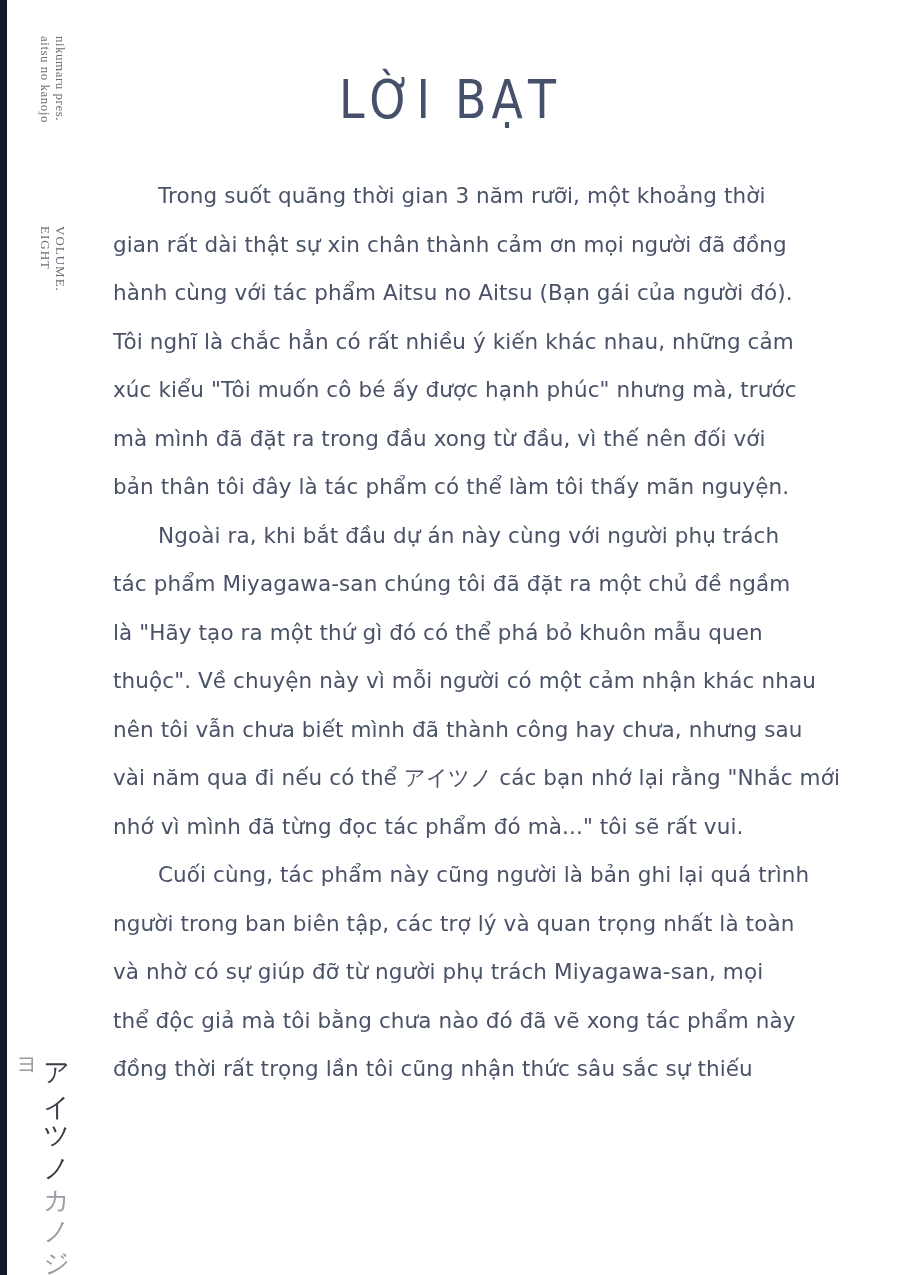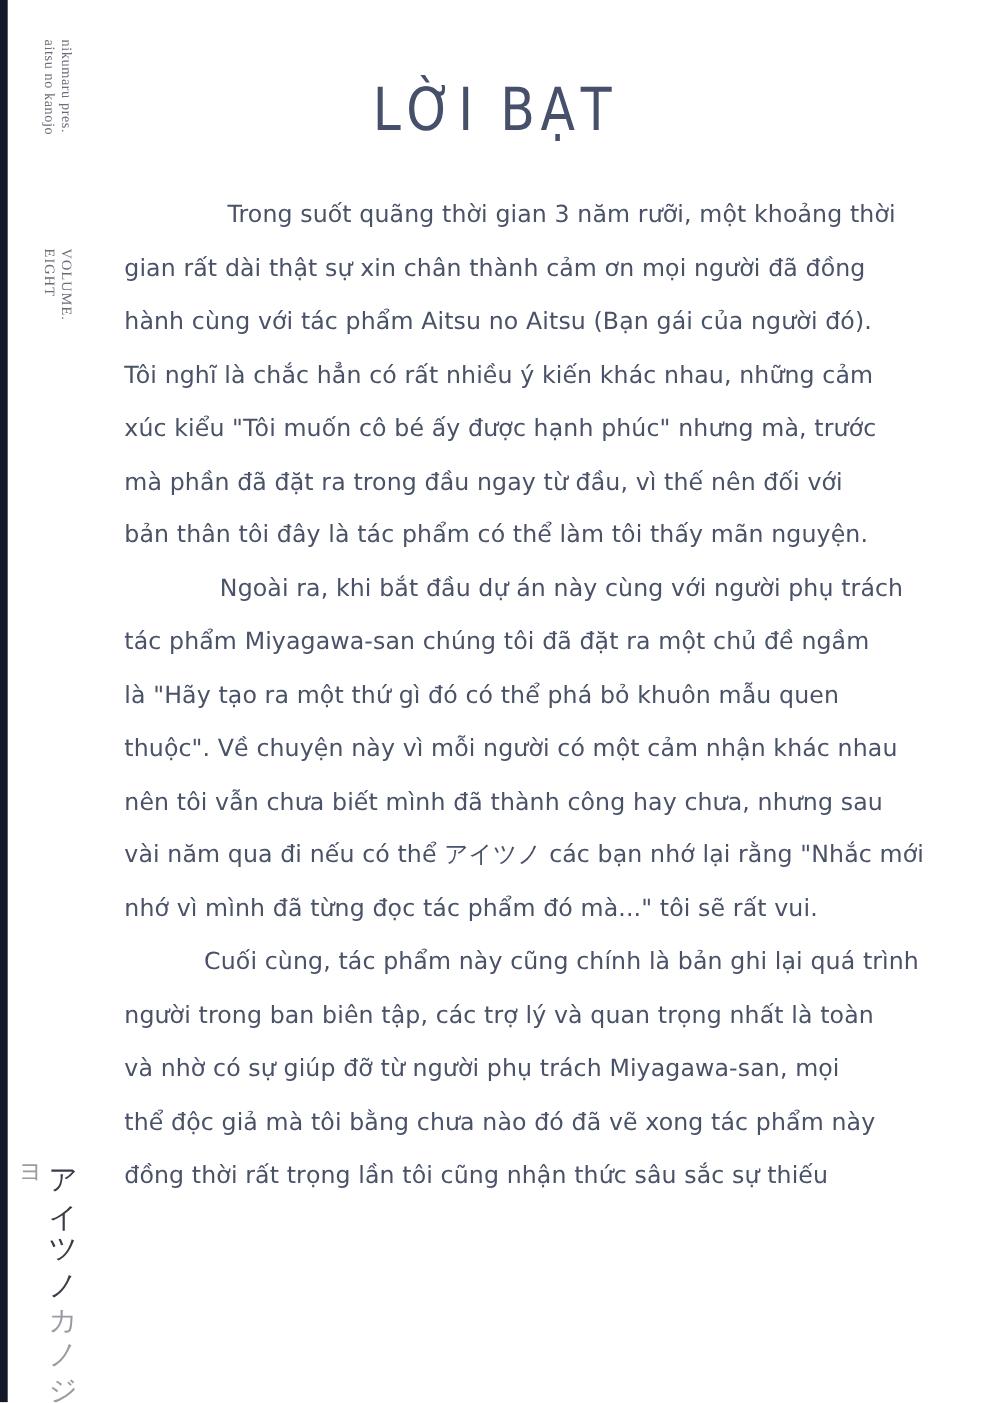--- a/index.html
+++ b/index.html
@@ -81,21 +81,21 @@
       font-size: 21.5px;
       line-height: 48.5px;
       color: #4a5268;
       letter-spacing: 0.1px;
     }
     .line {
       display: block;
       white-space: nowrap;
       height: 48.5px;
     }
-    .line.indent { padding-left: 45px; text-align: center; }
+    .line.indent { padding-left: 45px; }
   </style>
 </head>
 <body>
 
 <div class="page">
   <div class="spine-strip"></div>
 
   <div class="side-credit">
     <span>nikumaru pres.</span>
     <span>aitsu no kanojo</span>
@@ -111,28 +111,28 @@
   </div>
 
   <div class="title">LỜI BẠT</div>
 
   <div class="body-text">
     <span class="line indent">Trong suốt quãng thời gian 3 năm rưỡi, một khoảng thời</span>
     <span class="line">gian rất dài thật sự xin chân thành cảm ơn mọi người đã đồng</span>
     <span class="line">hành cùng với tác phẩm Aitsu no Aitsu (Bạn gái của người đó).</span>
     <span class="line">Tôi nghĩ là chắc hẳn có rất nhiều ý kiến khác nhau, những cảm</span>
     <span class="line">xúc kiểu "Tôi muốn cô bé ấy được hạnh phúc" nhưng mà, trước</span>
-    <span class="line">mà phần đã đặt ra trong đầu ngay từ đầu, vì thế nên đối với</span>
+    <span class="line">mà mình đã đặt ra trong đầu xong từ đầu, vì thế nên đối với</span>
     <span class="line">bản thân tôi đây là tác phẩm có thể làm tôi thấy mãn nguyện.</span>
     <span class="line indent">Ngoài ra, khi bắt đầu dự án này cùng với người phụ trách</span>
     <span class="line">tác phẩm Miyagawa-san chúng tôi đã đặt ra một chủ đề ngầm</span>
     <span class="line">là "Hãy tạo ra một thứ gì đó có thể phá bỏ khuôn mẫu quen</span>
     <span class="line">thuộc". Về chuyện này vì mỗi người có một cảm nhận khác nhau</span>
     <span class="line">nên tôi vẫn chưa biết mình đã thành công hay chưa, nhưng sau</span>
     <span class="line">vài năm qua đi nếu có thể アイツノ các bạn nhớ lại rằng "Nhắc mới</span>
     <span class="line">nhớ vì mình đã từng đọc tác phẩm đó mà..." tôi sẽ rất vui.</span>
-    <span class="line indent">Cuối cùng, tác phẩm này cũng chính là bản ghi lại quá trình</span>
+    <span class="line indent">Cuối cùng, tác phẩm này cũng người là bản ghi lại quá trình</span>
     <span class="line">người trong ban biên tập, các trợ lý và quan trọng nhất là toàn</span>
     <span class="line">và nhờ có sự giúp đỡ từ người phụ trách Miyagawa-san, mọi</span>
     <span class="line">thể độc giả mà tôi bằng chưa nào đó đã vẽ xong tác phẩm này</span>
     <span class="line">đồng thời rất trọng lần tôi cũng nhận thức sâu sắc sự thiếu</span>
   </div>
 </div>
 
 </body></html>

